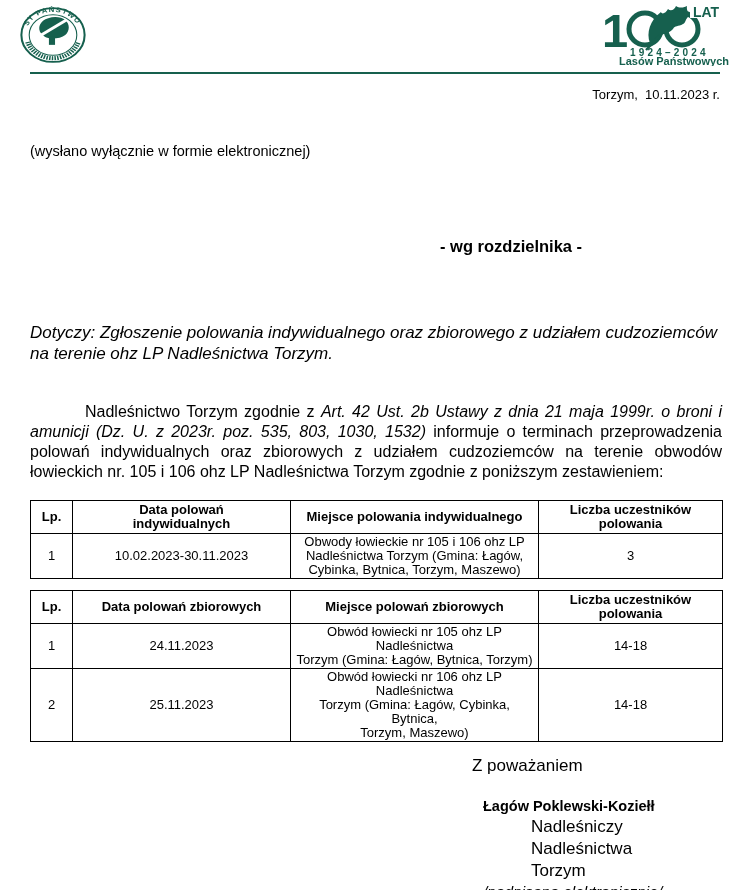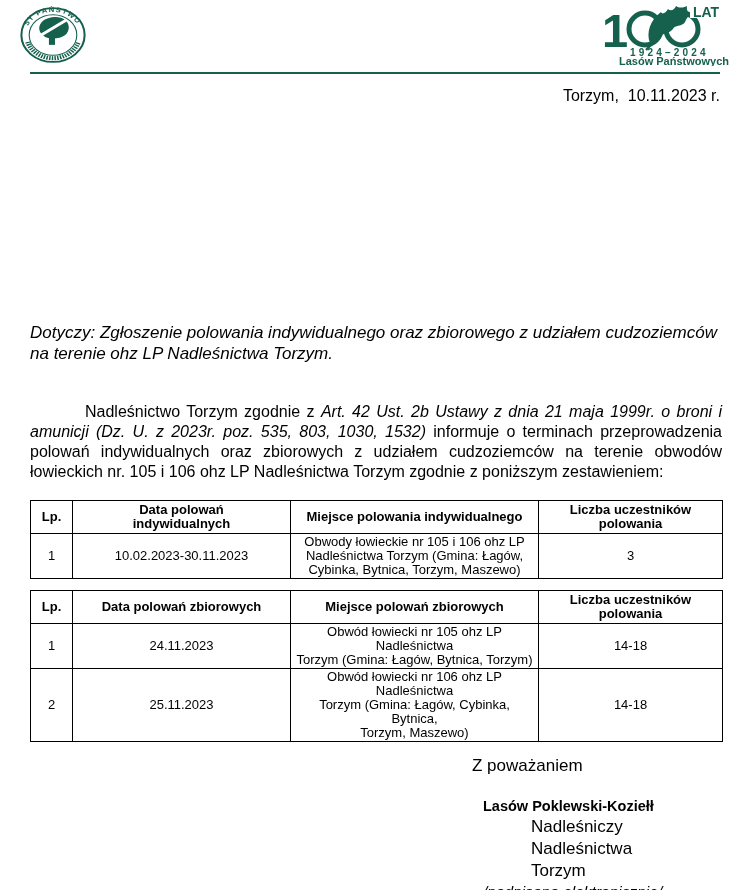--- a/index.html
+++ b/index.html
@@ -14,21 +14,21 @@
     position:absolute; left:97px; top:22px;
     font-size:18px; font-weight:bold; color:#16604e; letter-spacing:.2px;
   }
   .anniv-logo { position:absolute; left:600px; top:3px; width:140px; height:63px; }
   .anniv-logo svg text { font-family:"Liberation Sans","DejaVu Sans",sans-serif; }
   .header-rule {
     position:absolute; left:30px; top:72px; width:690px; height:0;
     border-top:2px solid #16604e;
   }
   
-  .place-date { position:absolute; top:87px; right:29px; font-size:16px; white-space:pre; }
+  .place-date { position:absolute; top:87px; right:29px; font-size:13px; white-space:pre; }
   .case-number { position:absolute; left:30px; top:117px; font-size:16.5px; }
   .delivery-note { position:absolute; left:30px; top:143px; font-size:14.5px; }
   .distribution { position:absolute; left:440px; top:237px; font-size:16.5px; font-weight:bold; }
   
   .subject {
     position:absolute; left:30px; top:322px; width:692px;
     font-size:17px; font-style:italic; line-height:21px;
   }
   .body-par {
     position:absolute; left:30px; top:386px; width:692px;
@@ -90,20 +90,22 @@
       <path d="M 60,32 C 55,38 50,43 46,47" fill="none" stroke="#16604e" stroke-width="2.4"></path>
       <text x="93" y="14" font-size="14" font-weight="bold" fill="#16604e">LAT</text>
       <text x="30" y="53" font-size="10" font-weight="bold" letter-spacing="3.2" fill="#16604e">1924–2024</text>
       <text x="74" y="62" font-size="11" font-weight="bold" text-anchor="middle" fill="#16604e">Lasów Państwowych</text>
     </svg>
   </div>
 
   <div class="header-rule"></div>
 
   <div class="place-date">Torzym,  10.11.2023 r.</div>
+  <div class="delivery-note">(wysłano wyłącznie w formie elektronicznej)</div>
+  <div class="distribution">- wg rozdzielnika -</div>
 
   <div class="subject">Dotyczy: Zgłoszenie polowania indywidualnego oraz zbiorowego z udziałem cudzoziemców na terenie ohz LP Nadleśnictwa Torzym.</div>
 
   <p class="body-par"><span>Nadleśnictwo Torzym zgodnie z </span><span class="italic">Art. 42 Ust. 2b Ustawy z dnia 21 maja 1999r. o broni i amunicji (Dz. U. z 2023r. poz. 535, 803, 1030, 1532)</span><span> informuje o terminach przeprowadzenia polowań indywidualnych oraz zbiorowych z udziałem cudzoziemców na terenie obwodów łowieckich nr. 105 i 106 ohz LP Nadleśnictwa Torzym zgodnie z poniższym zestawieniem:</span></p>
 
   <table class="hunt" id="table-individual">
     <colgroup>
         <col class="c-lp">
         <col class="c-date">
         <col class="c-place">
@@ -160,19 +162,19 @@
 Torzym (Gmina: Łagów, Cybinka,
 Bytnica,
 Torzym, Maszewo)</td>
       <td>14-18</td>
     </tr>
   </tbody>
     </table>
 
   <div class="salutation">Z poważaniem</div>
   <div class="sig-block">
-    <div class="sig-name">Lasów Poklewski-Koziełł</div>
+    <div class="sig-name">Łagów Poklewski-Koziełł</div>
     <div class="sig-title">Nadleśniczy Nadleśnictwa
 Torzym</div>
     <div class="sig-note">/podpisano elektronicznie/</div>
   </div>
 
 </div>
 
 </body></html>

